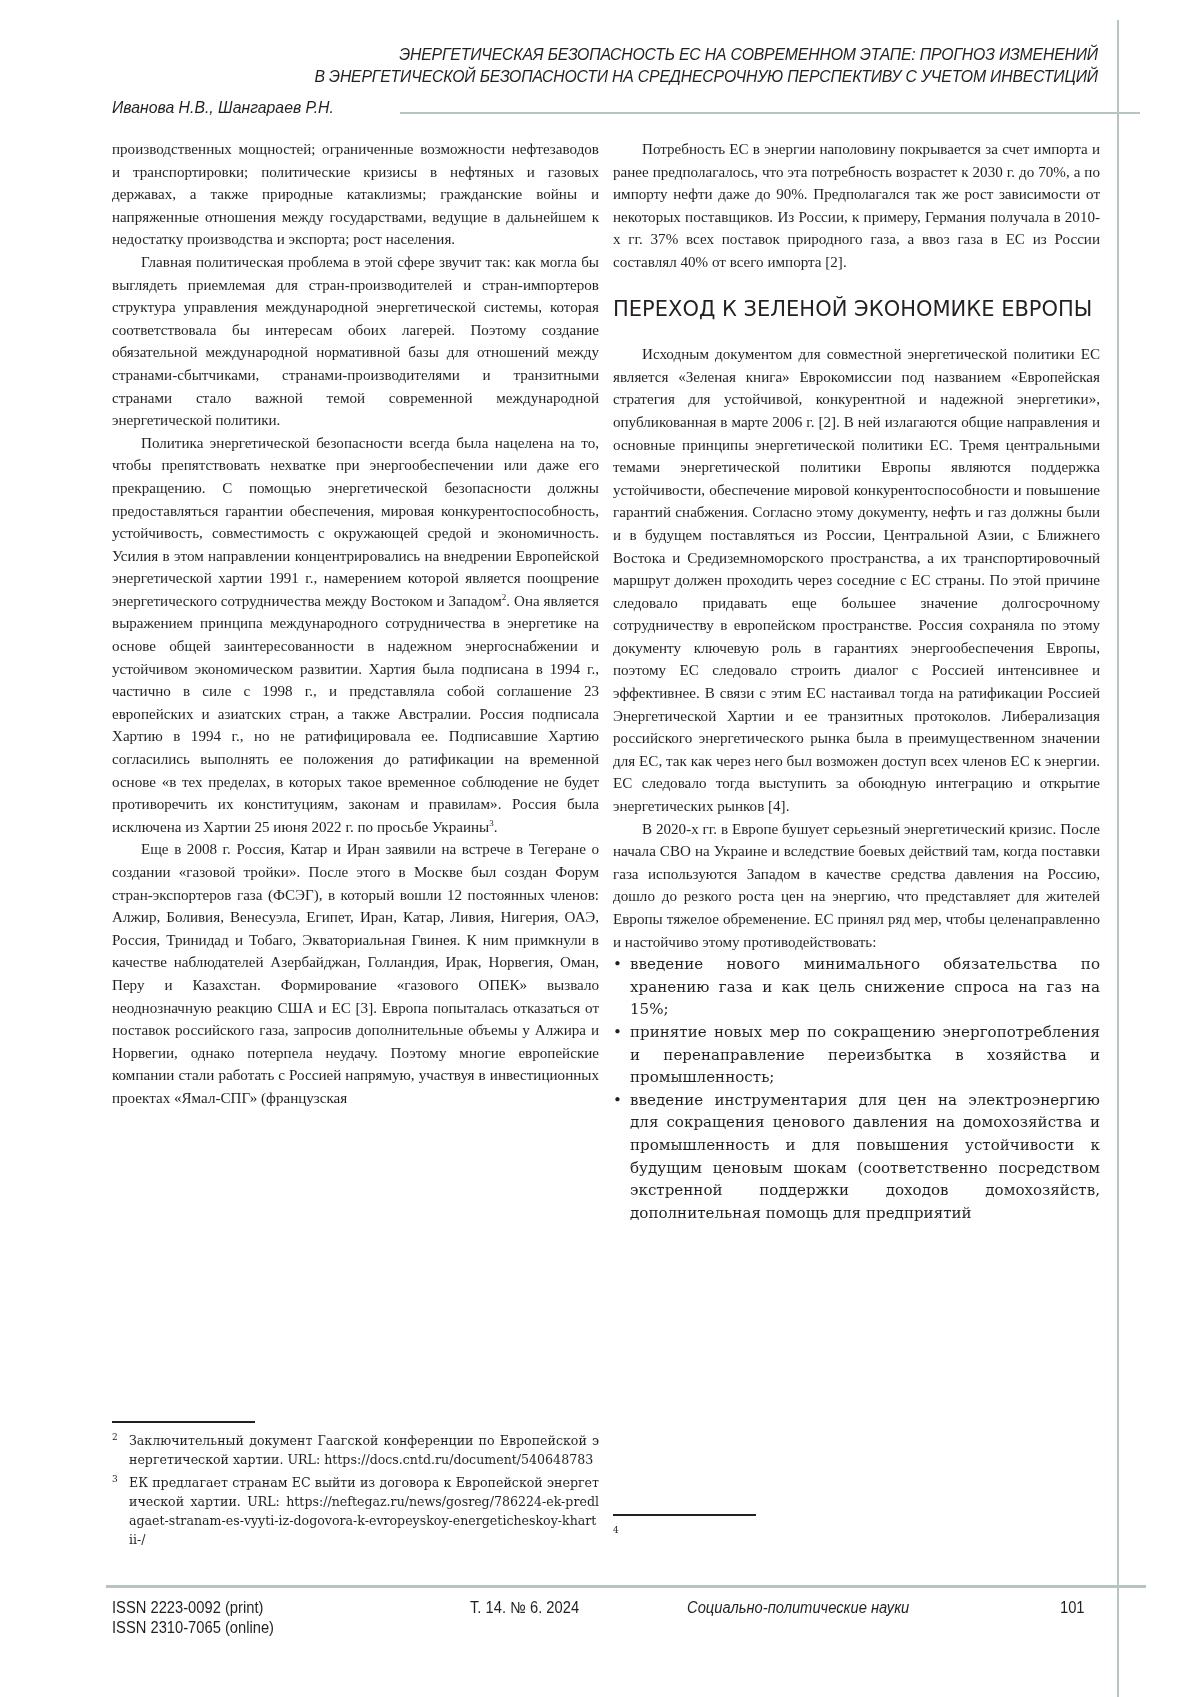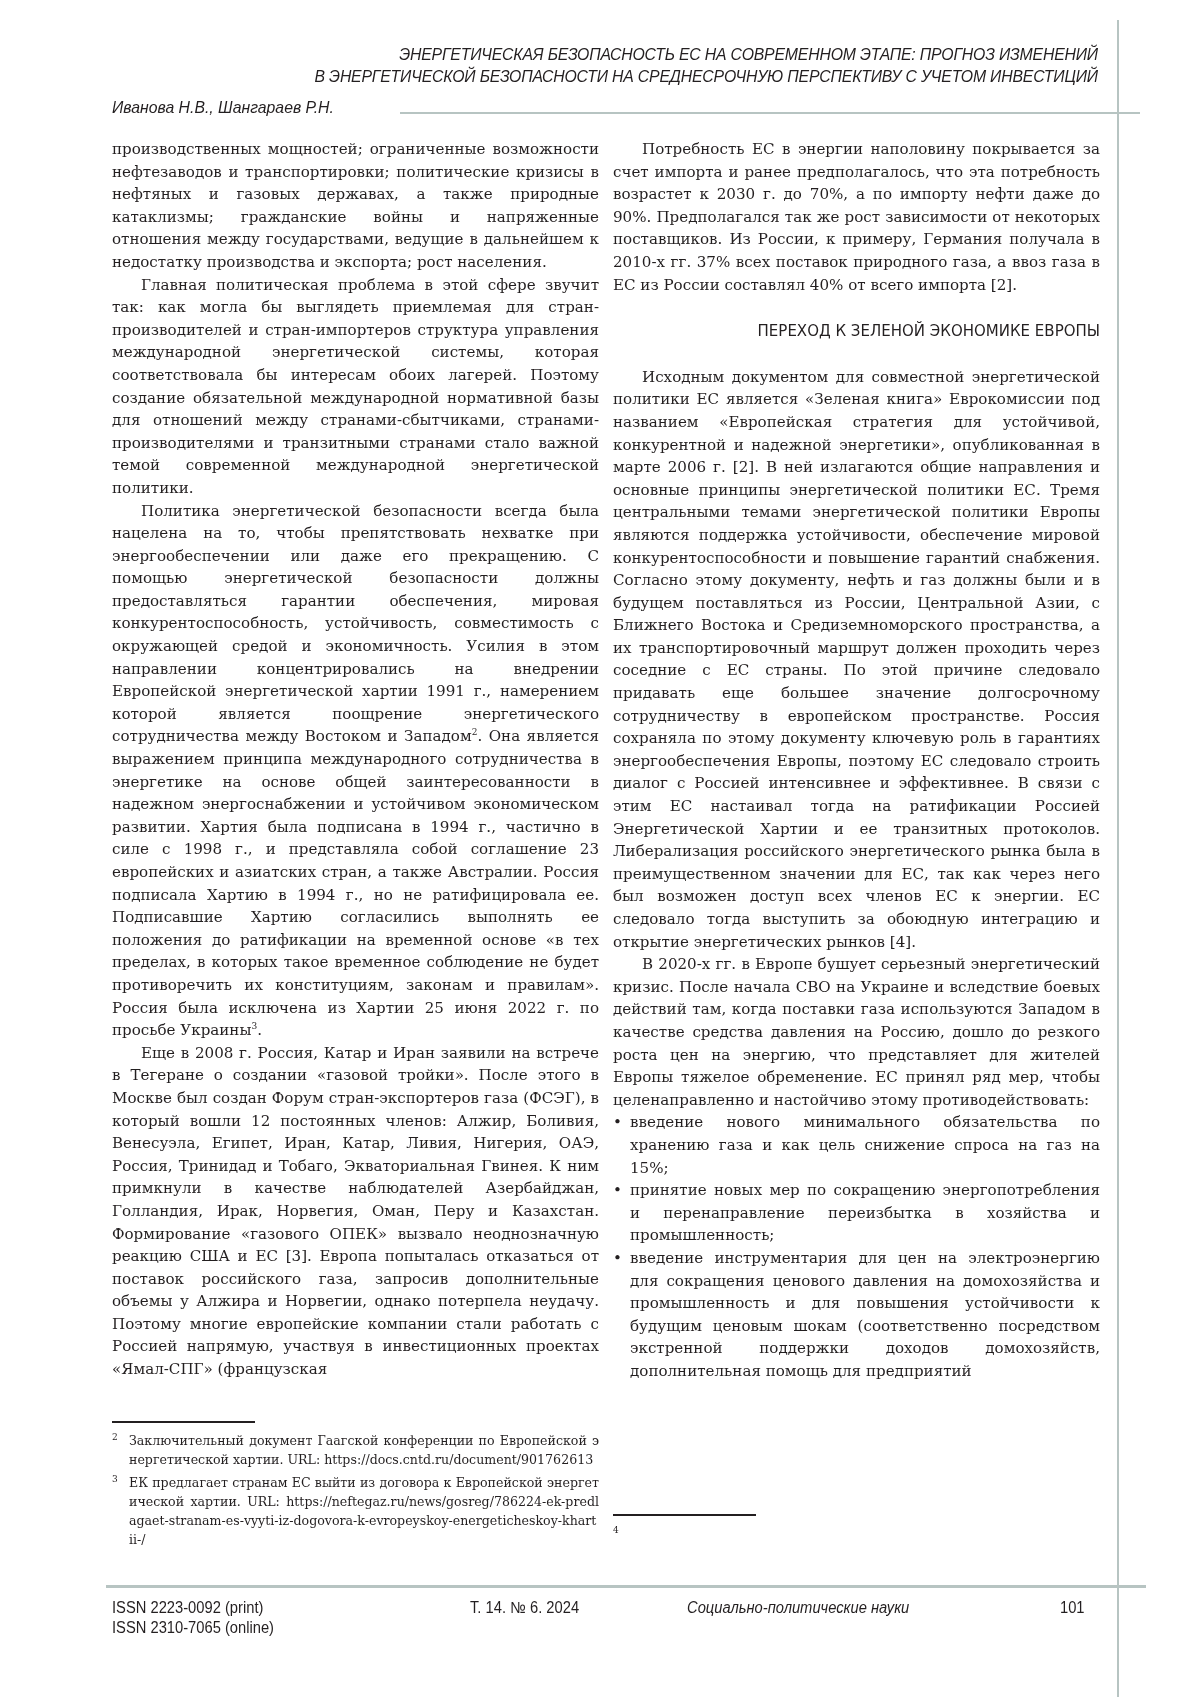--- a/index.html
+++ b/index.html
@@ -15,26 +15,26 @@
     font-family: "Liberation Sans", sans-serif; font-style: italic; font-size: 17px;
     transform: scaleX(0.93); transform-origin: left top;
   }
   .rule-top { position: absolute; left: 400px; top: 112px; width: 740px; height: 2px; background: #b7c4c2; }
   .rule-vert { position: absolute; left: 1117px; top: 20px; width: 2px; height: 1677px; background: #b7c4c2; }
   .rule-bottom { position: absolute; left: 106px; top: 1585px; width: 1040px; height: 3px; background: #b7c4c2; }
 
   .col { position: absolute; top: 138px; width: 487px; font-family: "DejaVu Serif", serif; font-size: 15.1px; line-height: 22.6px; color: #231f20; }
   .col-left { left: 112px; }
   .col-right { left: 613px; }
-  .col p { margin: 0; text-align: justify; hyphens: auto; }
+  .col p { margin: 0; text-align: justify; hyphens: auto; font-family: Liberation Serif, serif; }
   .col p.indent { text-indent: 29px; }
   .col sup { font-size: 9px; vertical-align: super; line-height: 0; }
   .section-heading {
-    font-family: "DejaVu Sans", sans-serif; font-size: 15px; font-weight: normal;
-    margin: 24px 0 23px 0; letter-spacing: 0; color: #231f20; text-align: right;
+    font-family: "DejaVu Sans", sans-serif; font-size: 21px; font-weight: normal;
+    margin: 24px 0 23px 0; letter-spacing: 0; color: #231f20;
   }
   .bullets { list-style: none; margin: 0; padding: 0; }
   .bullets li { position: relative; padding-left: 17px; text-align: justify; }
   .bullets li .bullet { position: absolute; left: 0; top: 0; }
 
   .footnotes { position: absolute; width: 487px; font-family: "DejaVu Serif", serif; font-size: 12.6px; line-height: 19px; color: #231f20; }
   .fn-left { left: 112px; top: 1421px; }
   .fn-right { left: 613px; top: 1514px; }
   .fn-rule { width: 143px; height: 2px; background: #231f20; margin-bottom: 8px; }
   .fn { position: relative; padding-left: 17px; text-align: justify; margin-bottom: 4px; word-break: break-all; }
@@ -61,21 +61,21 @@
   <p>производственных мощностей; ограниченные возможности нефтезаводов и транспортировки; политические кризисы в нефтяных и газовых державах, а также природные катаклизмы; гражданские войны и напряженные отношения между государствами, ведущие в дальнейшем к недостатку производства и экспорта; рост населения.</p>
   <p class="indent">Главная политическая проблема в этой сфере звучит так: как могла бы выглядеть приемлемая для стран-производителей и стран-импортеров структура управления международной энергетической системы, которая соответствовала бы интересам обоих лагерей. Поэтому создание обязательной международной нормативной базы для отношений между странами-сбытчиками, странами-производителями и транзитными странами стало важной темой современной международной энергетической политики.</p>
   <p class="indent"><span>Политика энергетической безопасности всегда была нацелена на то, чтобы препятствовать нехватке при энергообеспечении или даже его прекращению. С помощью энергетической безопасности должны предоставляться гарантии обеспечения, мировая конкурентоспособность, устойчивость, совместимость с окружающей средой и экономичность. Усилия в этом направлении концентрировались на внедрении Европейской энергетической хартии 1991 г., намерением которой является поощрение энергетического сотрудничества между Востоком и Западом</span><sup>2</sup><span>. Она является выражением принципа международного сотрудничества в энергетике на основе общей заинтересованности в надежном энергоснабжении и устойчивом экономическом развитии. Хартия была подписана в 1994 г., частично в силе с 1998 г., и представляла собой соглашение 23 европейских и азиатских стран, а также Австралии. Россия подписала Хартию в 1994 г., но не ратифицировала ее. Подписавшие Хартию согласились выполнять ее положения до ратификации на временной основе «в тех пределах, в которых такое временное соблюдение не будет противоречить их конституциям, законам и правилам». Россия была исключена из Хартии 25 июня 2022 г. по просьбе Украины</span><sup>3</sup><span>.</span></p>
   <p class="indent">Еще в 2008 г. Россия, Катар и Иран заявили на встрече в Тегеране о создании «газовой тройки». После этого в Москве был создан Форум стран-экспортеров газа (ФСЭГ), в который вошли 12 постоянных членов: Алжир, Боливия, Венесуэла, Египет, Иран, Катар, Ливия, Нигерия, ОАЭ, Россия, Тринидад и Тобаго, Экваториальная Гвинея. К ним примкнули в качестве наблюдателей Азербайджан, Голландия, Ирак, Норвегия, Оман, Перу и Казахстан. Формирование «газового ОПЕК» вызвало неоднозначную реакцию США и ЕС [3]. Европа попыталась отказаться от поставок российского газа, запросив дополнительные объемы у Алжира и Норвегии, однако потерпела неудачу. Поэтому многие европейские компании стали работать с Россией напрямую, участвуя в инвестиционных проектах «Ямал-СПГ» (французская</p>
 </div>
 
 <div class="footnotes fn-left">
   <div class="fn-rule"></div>
   <div class="fn">
     <span class="fn-num">2</span>
-    <span>Заключительный документ Гаагской конференции по Европейской энергетической хартии. URL: https://docs.cntd.ru/document/901762613</span>
+    <span>Заключительный документ Гаагской конференции по Европейской энергетической хартии. URL: https://docs.cntd.ru/document/540648783</span>
   </div>
   <div class="fn">
     <span class="fn-num">3</span>
     <span>ЕК предлагает странам ЕС выйти из договора к Европейской энергетической хартии. URL: https://neftegaz.ru/news/gosreg/786224-ek-predlagaet-stranam-es-vyyti-iz-dogovora-k-evropeyskoy-energeticheskoy-khartii-/</span>
   </div>
 </div>
 
 <div class="col col-right">
   <p class="indent">Потребность ЕС в энергии наполовину покрывается за счет импорта и ранее предполагалось, что эта потребность возрастет к 2030 г. до 70%, а по импорту нефти даже до 90%. Предполагался так же рост зависимости от некоторых поставщиков. Из России, к примеру, Германия получала в 2010-х гг. 37% всех поставок природного газа, а ввоз газа в ЕС из России составлял 40% от всего импорта [2].</p>
   <h2 class="section-heading">ПЕРЕХОД К ЗЕЛЕНОЙ ЭКОНОМИКЕ ЕВРОПЫ</h2>

